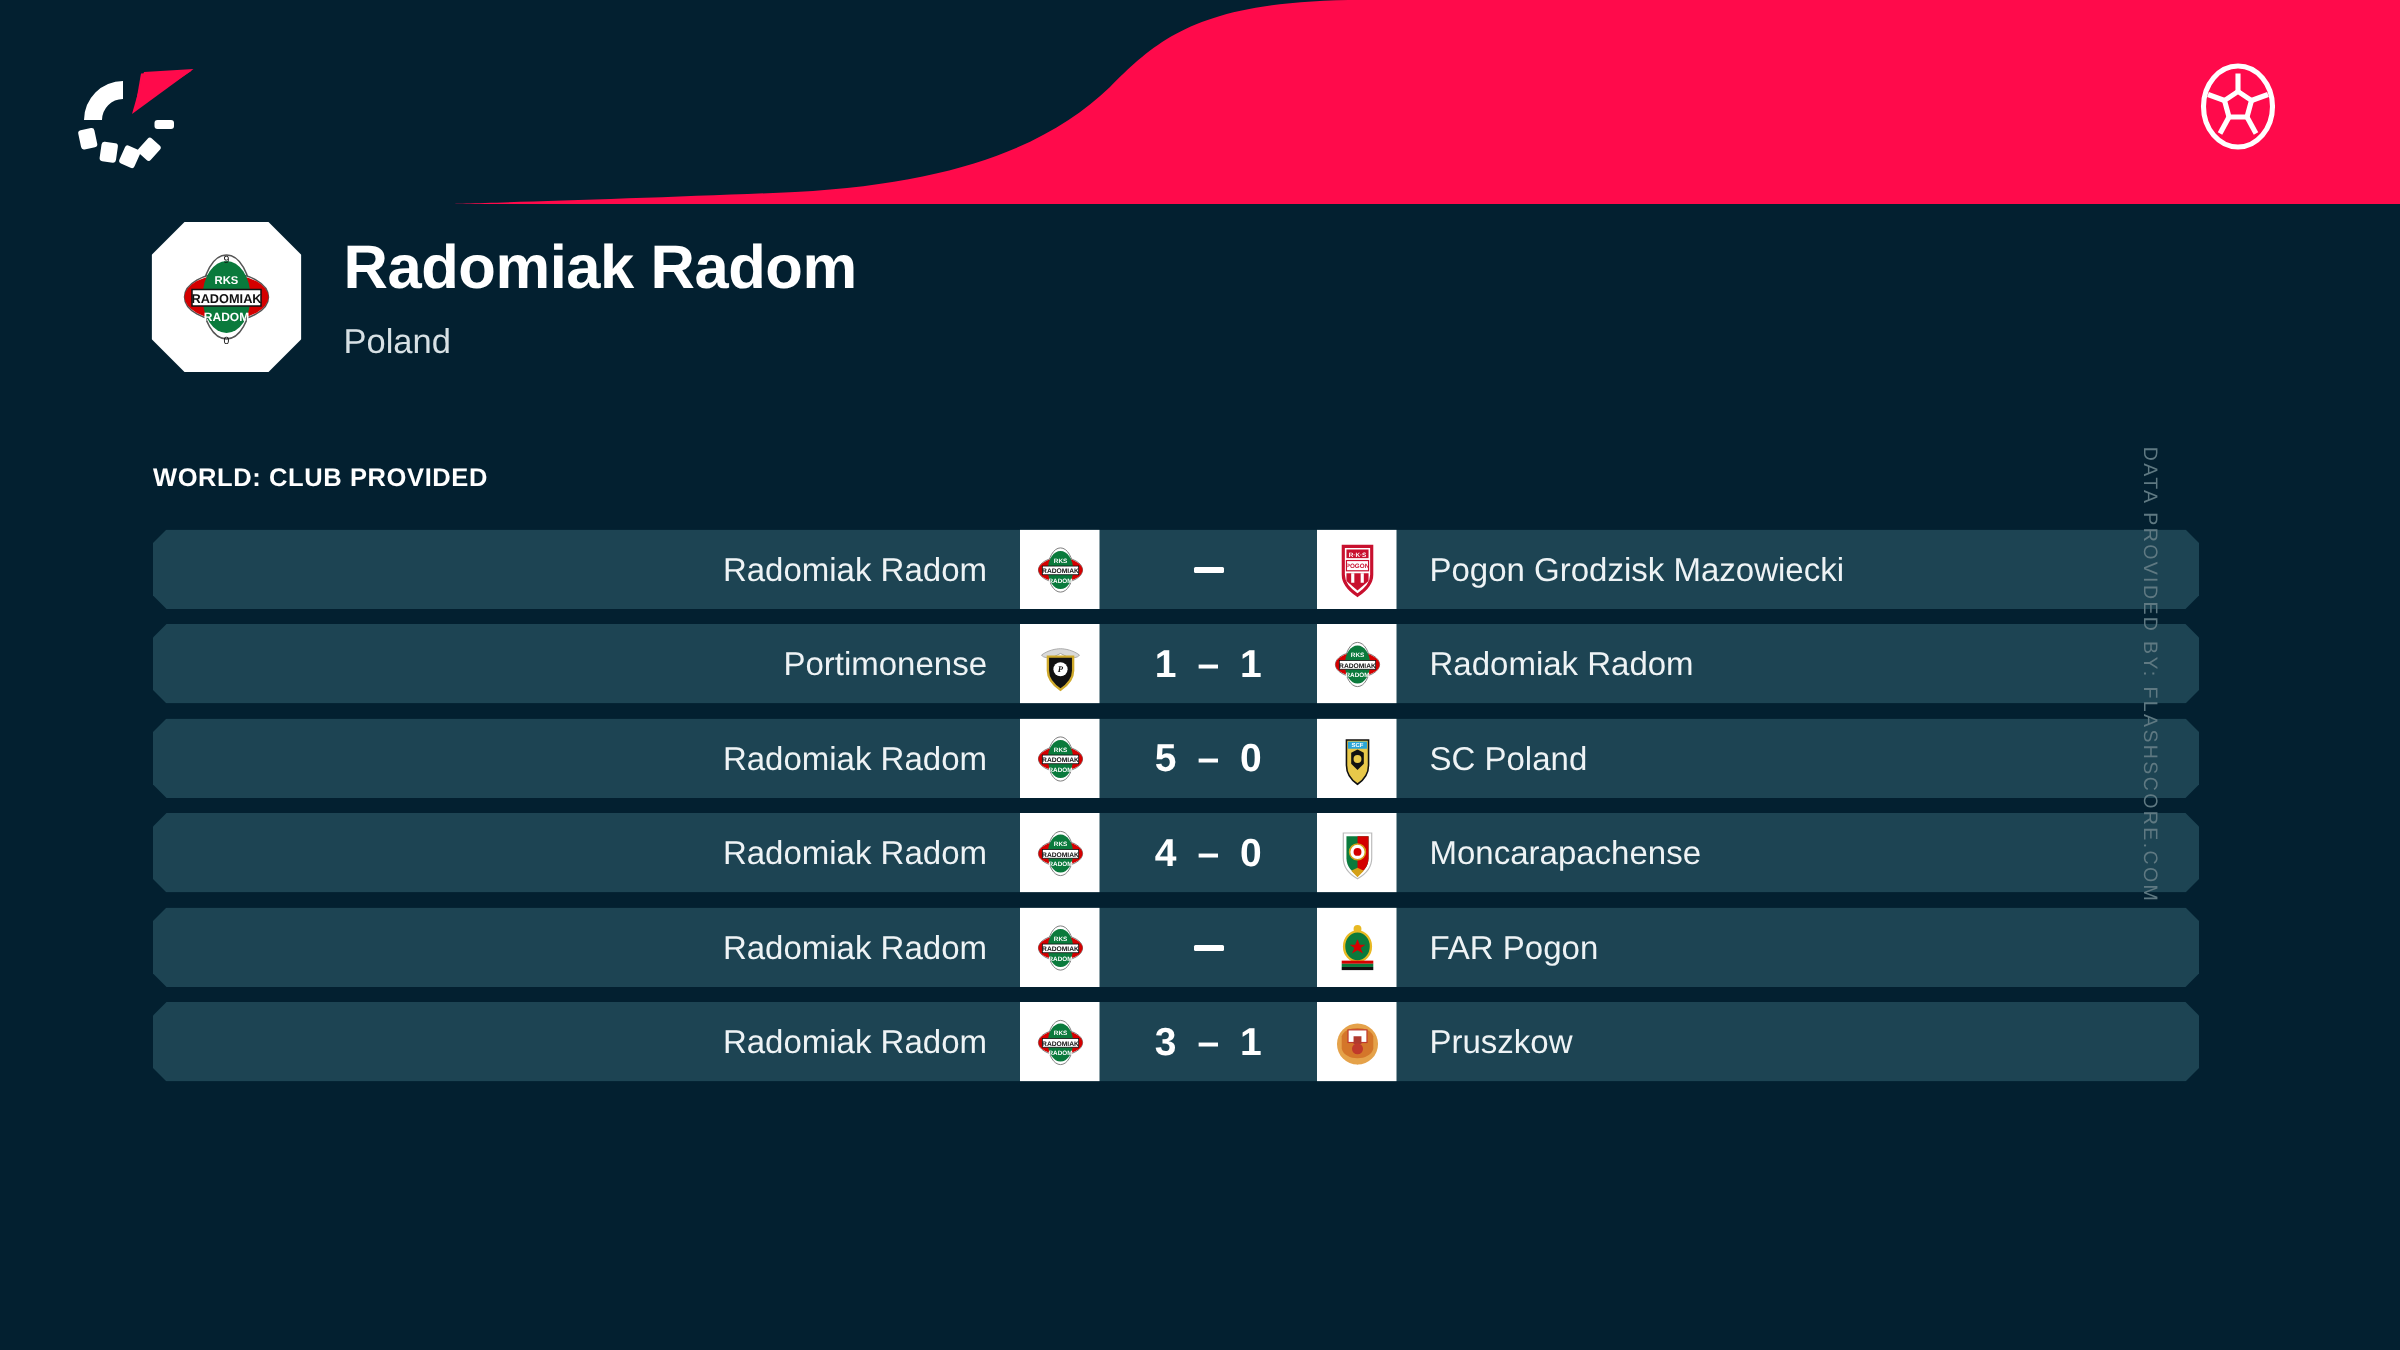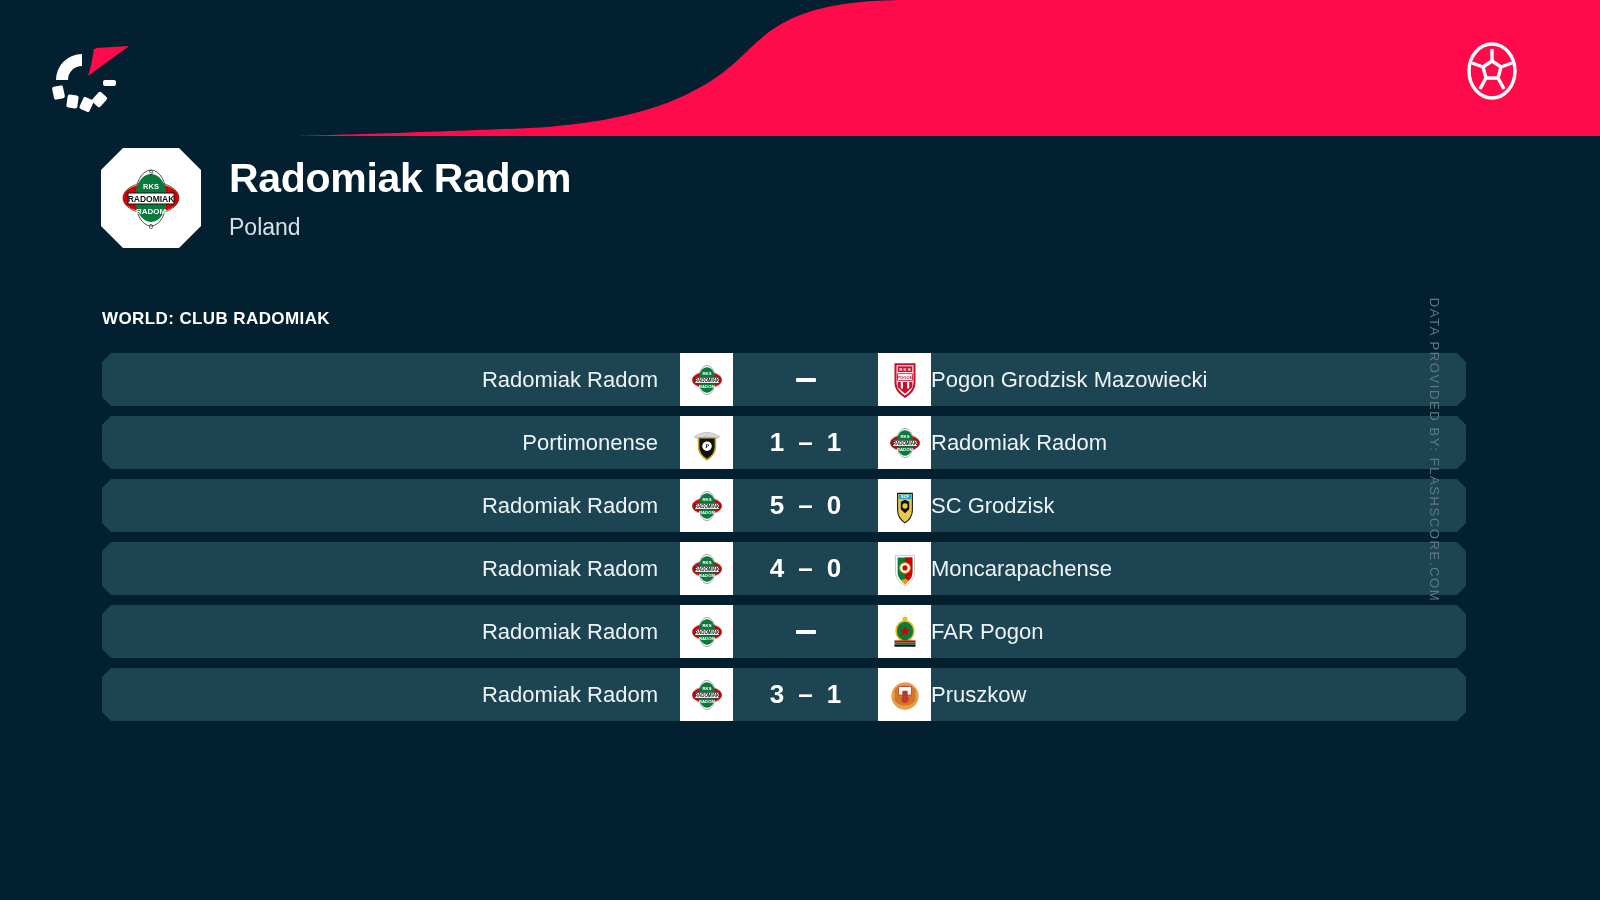--- a/index.html
+++ b/index.html
@@ -89,20 +89,21 @@
     font-size:26px;font-weight:bold;color:#ffffff;
   }
   .score-cell .sep{font-weight:bold;font-size:26px;color:#ffffff;}
   .score-cell.empty{justify-content:center;}
   .score-dash{
     display:inline-block;width:20px;height:4px;background:#ffffff;border-radius:1px;
   }
   .team-away{
     flex:1 1 auto;
     display:flex;align-items:center;justify-content:flex-start;
+    padding-left:22px;
     font-size:22px;color:#eef3f5;white-space:nowrap;overflow:hidden;
   }
 
   
   .watermark{
     position:absolute;right:14px;top:50%;
     transform:translateY(-50%) rotate(90deg);
     transform-origin:center center;
     font-size:13px;letter-spacing:1.6px;color:#5f7982;
     white-space:nowrap;
@@ -166,21 +167,21 @@
         <text x="8" y="41" font-family="Liberation Sans, sans-serif" font-size="7" fill="#ffffff" text-anchor="middle">1</text>
         <text x="68" y="41" font-family="Liberation Sans, sans-serif" font-size="7" fill="#ffffff" text-anchor="middle">1</text>
       </svg>
     </div>
     <div class="club-text">
       <div class="club-name">Radomiak Radom</div>
       <div class="club-country">Poland</div>
     </div>
   </div>
 
-  <div class="section-title">WORLD: CLUB RADOMIAK</div>
+  <div class="section-title">WORLD: CLUB PROVIDED</div>
 
   <div class="matches">
 
     <div class="match-row">
       <div class="team-home">Radomiak Radom</div>
       <div class="crest-cell">
         <svg width="40" height="40" viewBox="0 0 76 76" xmlns="http://www.w3.org/2000/svg">
           <ellipse cx="38" cy="38" rx="16" ry="28" fill="#ffffff" stroke="#777" stroke-width="1.2"></ellipse>
           <ellipse cx="38" cy="38" rx="28" ry="16" fill="#ffffff" stroke="#777" stroke-width="1.2"></ellipse>
           <ellipse cx="38" cy="38" rx="28" ry="15" fill="#d40000"></ellipse>
@@ -259,21 +260,21 @@
       </div>
       <div class="crest-cell">
         <svg width="40" height="40" viewBox="0 0 76 76" xmlns="http://www.w3.org/2000/svg">
           <path d="M24 14 H52 V46 C52 58 44 66 38 70 C32 66 24 58 24 46 Z" fill="#e8c84a" stroke="#111" stroke-width="2"></path>
           <rect x="26" y="16" width="24" height="9" fill="#2aa5d8"></rect>
           <text x="38" y="23" font-family="Liberation Sans, sans-serif" font-size="7.5" font-weight="bold" fill="#ffffff" text-anchor="middle">SCF</text>
           <path d="M30 30 L38 26 L46 30 L46 44 L38 52 L30 44 Z" fill="#111111"></path>
           <circle cx="38" cy="38" r="5" fill="#e8c84a"></circle>
         </svg>
       </div>
-      <div class="team-away">SC Grodzisk</div>
+      <div class="team-away">SC Poland</div>
     </div>
 
     <div class="match-row">
       <div class="team-home">Radomiak Radom</div>
       <div class="crest-cell">
         <svg width="40" height="40" viewBox="0 0 76 76" xmlns="http://www.w3.org/2000/svg">
           <ellipse cx="38" cy="38" rx="16" ry="28" fill="#ffffff" stroke="#777" stroke-width="1.2"></ellipse>
           <ellipse cx="38" cy="38" rx="28" ry="16" fill="#ffffff" stroke="#777" stroke-width="1.2"></ellipse>
           <ellipse cx="38" cy="38" rx="28" ry="15" fill="#d40000"></ellipse>
           <ellipse cx="38" cy="38" rx="16" ry="24" fill="#0a7a3c"></ellipse>

